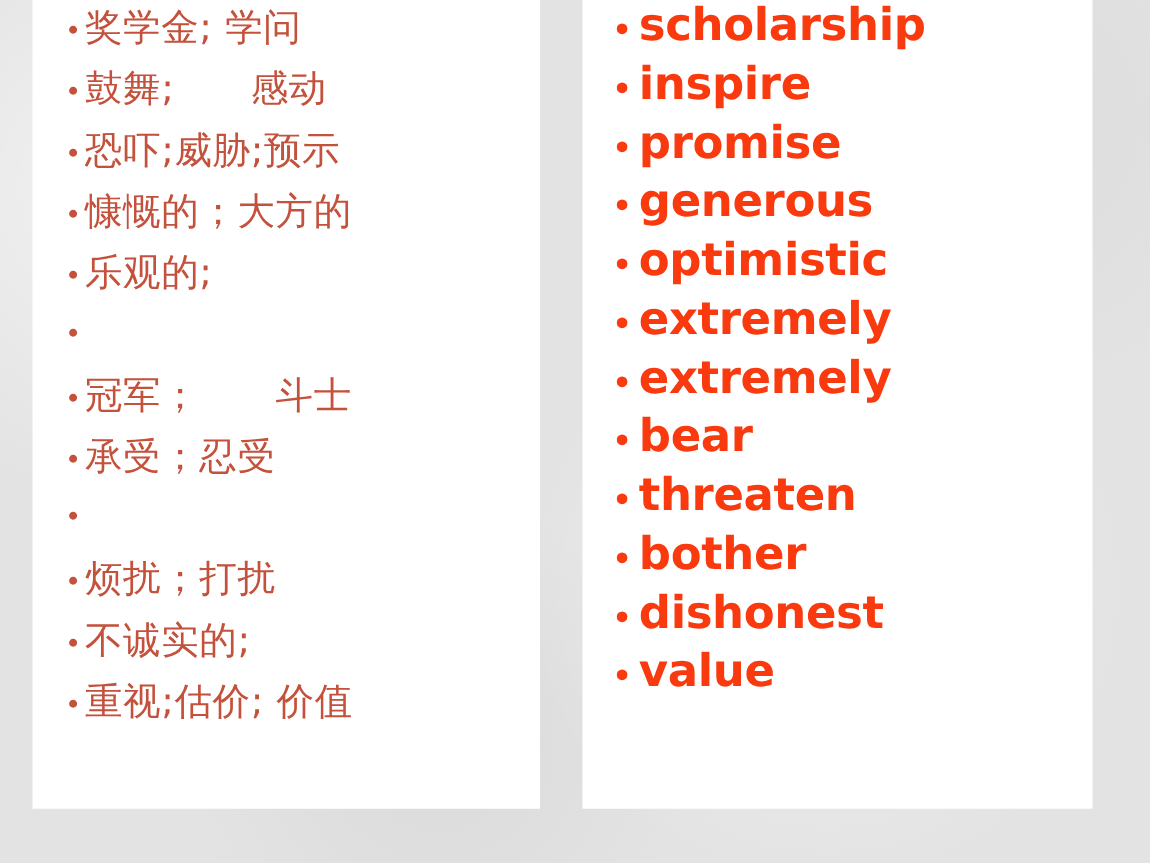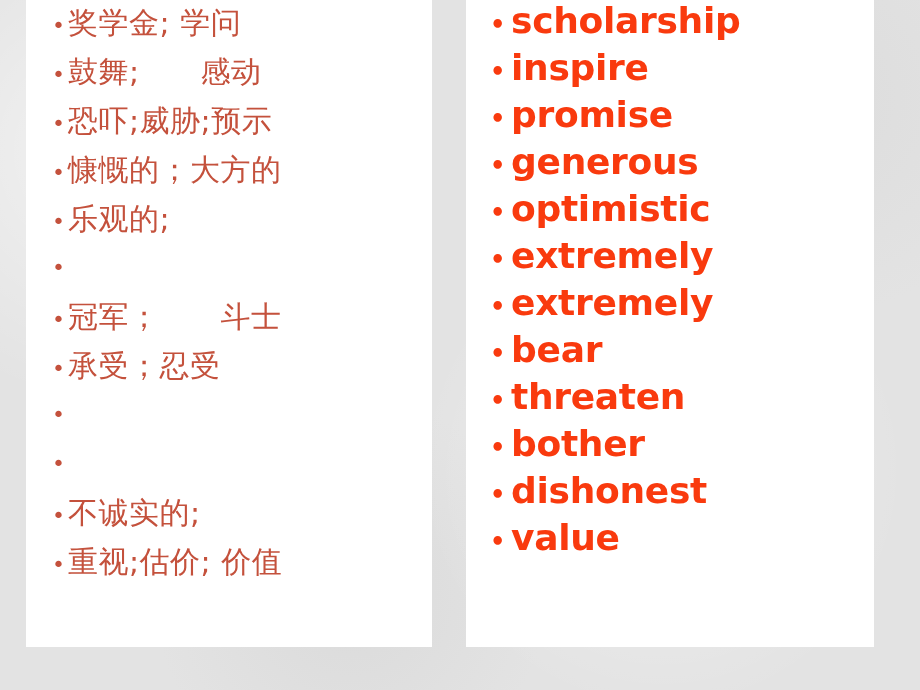--- a/index.html
+++ b/index.html
@@ -138,20 +138,21 @@
       </li>
       <li class="bullet-item">
         <span class="dot">•</span>
         <span class="txt">承受；忍受</span>
       </li>
       <li class="bullet-item">
         <span class="dot">•</span>
       </li>
       <li class="bullet-item">
         <span class="dot">•</span>
+        <span class="txt">烦扰；打扰</span>
       </li>
       <li class="bullet-item">
         <span class="dot">•</span>
         <span class="txt">不诚实的;</span>
       </li>
       <li class="bullet-item">
         <span class="dot">•</span>
         <span class="txt">重视;估价; 价值</span>
       </li>
     </ul>

